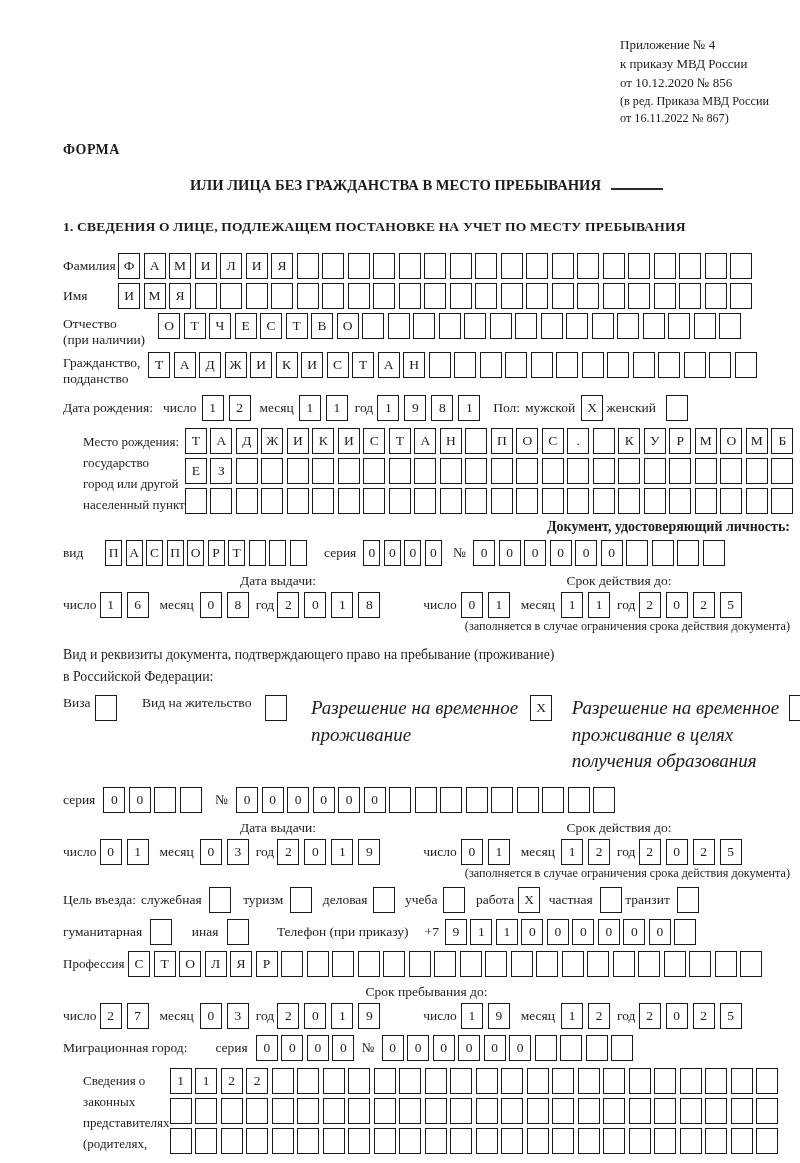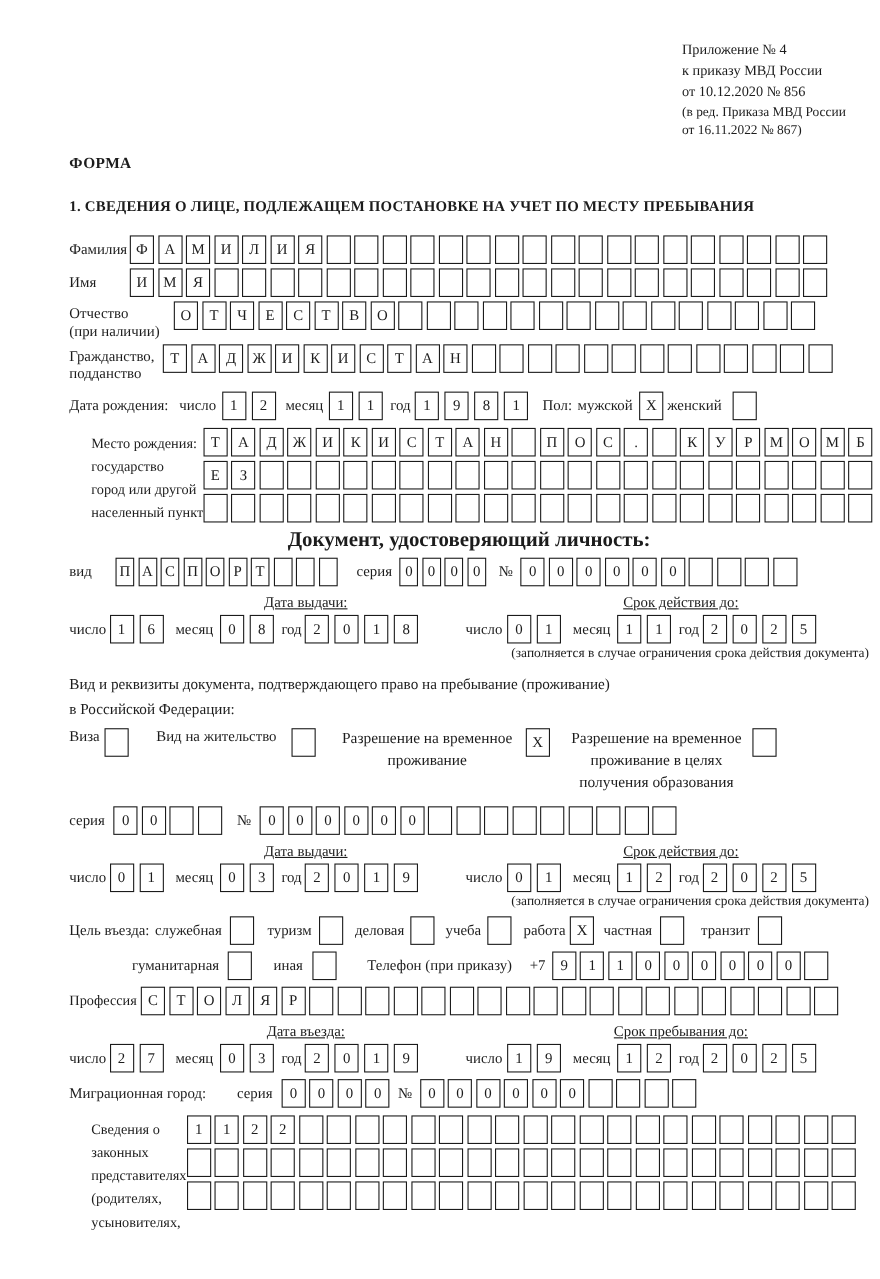--- a/index.html
+++ b/index.html
@@ -20,43 +20,46 @@
   .cells{display:flex;flex-shrink:0;}
   .cell{
     display:inline-flex;align-items:center;justify-content:center;flex:0 0 auto;
     width:20px;height:24px;border:1.5px solid #1b1b1b;margin-right:3.5px;
     font-size:13.5px;background:#fff;
   }
   .sm .cell{width:15px;}
   .gap .cell{margin-right:5px;}
   .mb{margin-bottom:4px;}
   .stack>div{line-height:21px;margin-left:20px;}
-  .dhead{display:flex;margin-top:7px;font-size:13.5px;text-decoration:underline;}
+  .dhead{display:flex;margin-top:7px;font-size:13.5px;}
   .note{text-align:right;font-size:12.2px;margin-top:1px;}
-  .doc-head{text-align:center;font-weight:bold;font-size:19px;margin-top:4px;}
+  .doc-head{text-align:right;font-weight:bold;font-size:14px;margin-top:4px;}
   .intro{font-size:13.8px;line-height:1.65;margin-top:10px;}
   .opts{display:flex;align-items:flex-start;margin-top:6px;}
-  .optml{text-align:center;font-size:14px;line-height:1.4;white-space:nowrap;}
+  .optml{text-align:left;font-size:19px;line-height:1.4;white-space:nowrap;font-style:italic;}
 </style>
 </head>
 <body>
 
 <div class="page">
 
   <div class="hdr">
     <div>Приложение № 4</div>
     <div>к приказу МВД России</div>
     <div>от 10.12.2020 № 856</div>
     <div class="sub">(в ред. Приказа МВД России</div>
     <div class="sub">от 16.11.2022 № 867)</div>
   </div>
 
   <div class="forma">ФОРМА</div>
 
   <div class="title">
+    <div>
+      <span>ИЛИ ЛИЦА БЕЗ ГРАЖДАНСТВА В МЕСТО ПРЕБЫВАНИЯ</span><span class="blank"></span>
+    </div>
   </div>
 
   <div class="sec">1. СВЕДЕНИЯ О ЛИЦЕ, ПОДЛЕЖАЩЕМ ПОСТАНОВКЕ НА УЧЕТ ПО МЕСТУ ПРЕБЫВАНИЯ</div>
 
   <div class="row" style="margin-top:18px">
     <span class="lbl" style="flex:0 0 55px">Фамилия</span>
     <span class="cells">
         <span class="cell">Ф</span>
         <span class="cell">А</span>
         <span class="cell">М</span>
@@ -504,27 +507,27 @@
         <span class="cell"></span>
       </span>
     <span class="lbl" style="margin-left:7px">работа</span>
     <span class="cells" style="margin-left:4px">
         <span class="cell">X</span>
       </span>
     <span class="lbl" style="margin-left:5px">частная</span>
     <span class="cells" style="margin-left:7px">
         <span class="cell"></span>
       </span>
-    <span class="lbl" style="margin-left:12px">транзит</span>
+    <span class="lbl" style="margin-left:0">транзит</span>
     <span class="cells" style="margin-left:7px">
         <span class="cell"></span>
       </span>
   </div>
 
-  <div class="row" style="margin-top:6px;margin-left:57px">
+  <div class="row" style="margin-top:6px;">
     <span class="lbl">гуманитарная</span>
     <span class="cells" style="margin-left:8px">
         <span class="cell"></span>
       </span>
     <span class="lbl" style="margin-left:16px">иная</span>
     <span class="cells" style="margin-left:9px">
         <span class="cell"></span>
       </span>
     <span class="lbl" style="margin-left:24px">Телефон (при приказу)</span>
     <span class="lbl" style="margin-left:16px">+7</span>
@@ -567,21 +570,20 @@
         <span class="cell"></span>
         <span class="cell"></span>
         <span class="cell"></span>
         <span class="cell"></span>
         <span class="cell"></span>
         <span class="cell"></span>
       </span>
   </div>
 
   <div class="dhead">
-    <span style="flex:0 0 340px;text-align:center;padding-left:45px">Дата въезда:</span>
     <span style="flex:1;text-align:center">Срок пребывания до:</span>
   </div>
 
   <div class="row" style="margin-top:3px">
     <span class="lbl">число</span>
     <span class="cells gap" style="margin-left:3px">
         <span class="cell">2</span>
         <span class="cell">7</span>
       </span>
     <span class="lbl" style="margin-left:6px">месяц</span>

